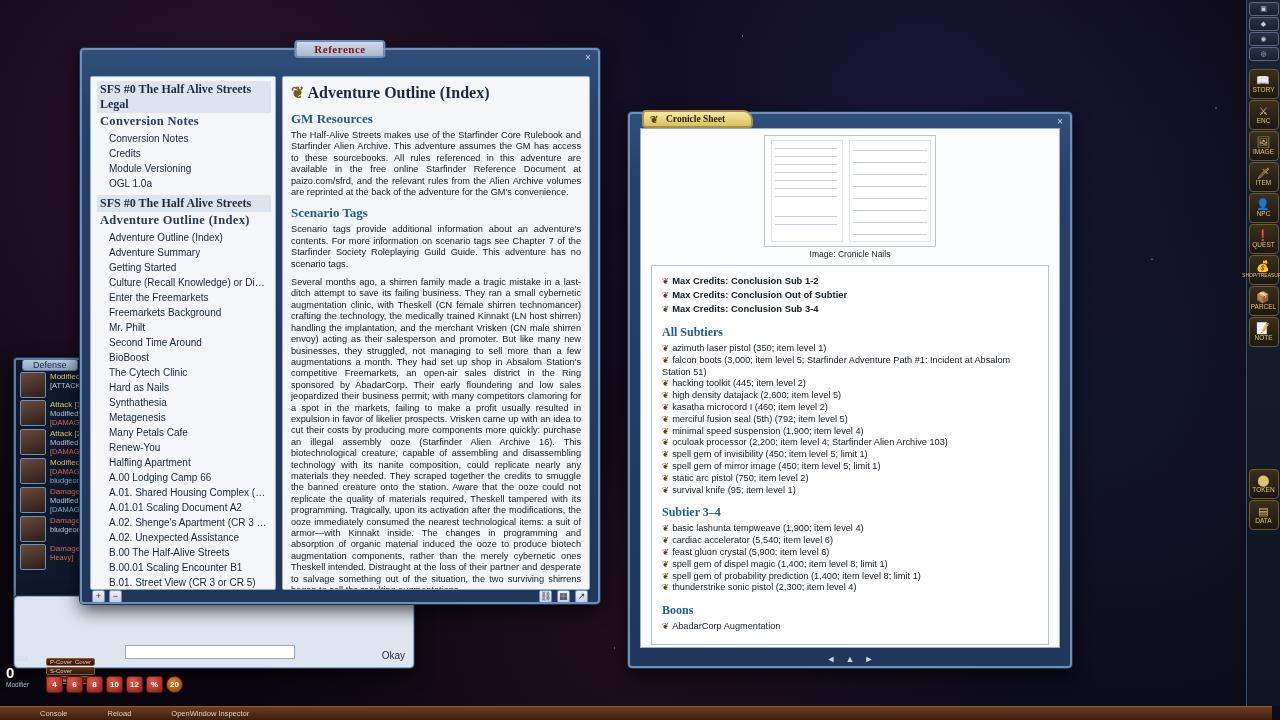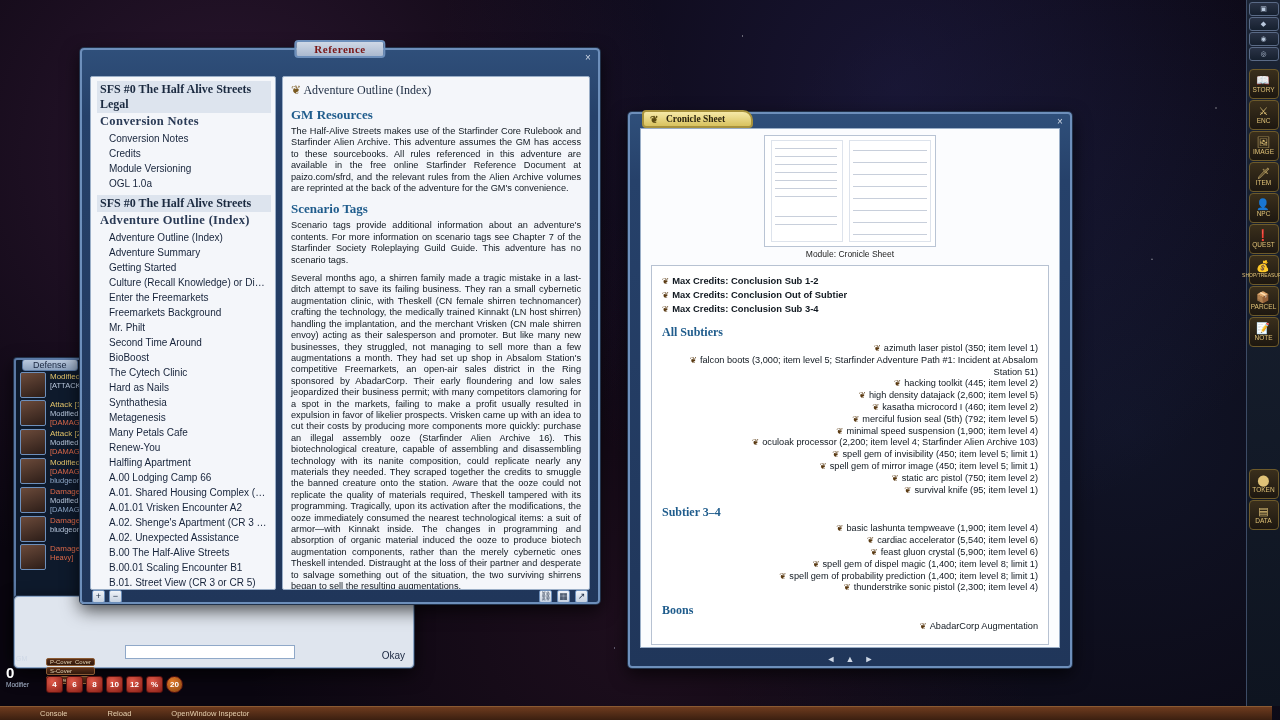--- a/index.html
+++ b/index.html
@@ -113,21 +113,21 @@
     padding: 1px 3px 1px 12px;
     line-height: 13px;
     cursor: pointer;
     white-space: nowrap;
     overflow: hidden;
     text-overflow: ellipsis;
   }
 
   .doc-title {
     font-family: "Liberation Serif", serif;
-    font-size: 12px; font-weight: normal; color: #1b2a40;
+    font-size: 16px; font-weight: bold; color: #1b2a40;
     padding-bottom: 3px;
   }
   .doc-h2 {
     font-family: "Liberation Serif", serif;
     color: #1f5c8c; font-size: 13px; font-weight: bold;
     margin: 6px 0 3px 0;
   }
   .doc-p {
     font-size: 9.2px; line-height: 11.4px; color: #101820;
     text-align: justify;
@@ -190,21 +190,21 @@
     padding: 8px 10px;
     overflow: hidden;
   }
   .cred-line { font-size: 9.4px; color: #101820; line-height: 13px; }
   .cred-line b { font-weight: bold; }
   .sect-h {
     font-family: "Liberation Serif", serif;
     color: #1f5c8c; font-size: 12px; font-weight: bold;
     margin: 9px 0 3px 0;
   }
-  .item-line { font-size: 9.2px; color: #101820; line-height: 11.8px; text-align: right; }
+  .item-line { font-size: 9.2px; color: #101820; line-height: 11.8px; }
   .bullet { color: #5a3a12; margin-right: 3px; font-size: 8.5px; }
 
   .cron-nav {
     position: absolute; left: 0; right: 0; bottom: 2px;
     display: flex; align-items: center; justify-content: center; gap: 10px;
     font-size: 9px; color: #cfd8e6;
   }
   .cron-nav span { cursor: pointer; }
 
   
@@ -414,21 +414,21 @@
           <div class="idx-item">BioBoost</div>
           <div class="idx-item">The Cytech Clinic</div>
           <div class="idx-item">Hard as Nails</div>
           <div class="idx-item">Synthathesia</div>
           <div class="idx-item">Metagenesis</div>
           <div class="idx-item">Many Petals Cafe</div>
           <div class="idx-item">Renew-You</div>
           <div class="idx-item">Halfling Apartment</div>
           <div class="idx-item">A.00 Lodging Camp 66</div>
           <div class="idx-item">A.01. Shared Housing Complex (CR 2 or CR</div>
-          <div class="idx-item">A.01.01 Vrisken Encounter A2</div>
+          <div class="idx-item">A.01.01 Scaling Document A2</div>
           <div class="idx-item">A.02. Shenge's Apartment (CR 3 or CR 5)</div>
           <div class="idx-item">A.02. Unexpected Assistance</div>
           <div class="idx-item">B.00 The Half-Alive Streets</div>
           <div class="idx-item">B.00.01 Scaling Encounter B1</div>
           <div class="idx-item">B.01. Street View (CR 3 or CR 5)</div>
           <div class="idx-item">B.01.00 Scaling Encounter B2</div>
           <div class="idx-item">B.02. Inside the House (CR 4 or CR 6)</div>
 
         </div>
       </div>
@@ -484,21 +484,21 @@
             <div class="ln" style="left:88px; width:74px; top:14px;"></div>
             <div class="ln" style="left:88px; width:74px; top:26px;"></div>
             <div class="ln" style="left:88px; width:74px; top:38px;"></div>
             <div class="ln" style="left:88px; width:74px; top:50px;"></div>
             <div class="ln" style="left:88px; width:74px; top:62px;"></div>
             <div class="ln" style="left:88px; width:74px; top:74px;"></div>
             <div class="ln" style="left:88px; width:74px; top:86px;"></div>
             <div class="ln" style="left:88px; width:74px; top:98px;"></div>
           </div>
         </div>
-        <div class="thumb-cap">Module: Cronicle Sheet</div>
+        <div class="thumb-cap">Image: Cronicle Nails</div>
       </div>
 
       <div class="sheet-box">
         <div class="cred-line">
           <span class="bullet">❦</span><b>Max Credits: Conclusion Sub 1-2</b>
         </div>
         <div class="cred-line">
           <span class="bullet">❦</span><b>Max Credits: Conclusion Out of Subtier</b>
         </div>
         <div class="cred-line">

